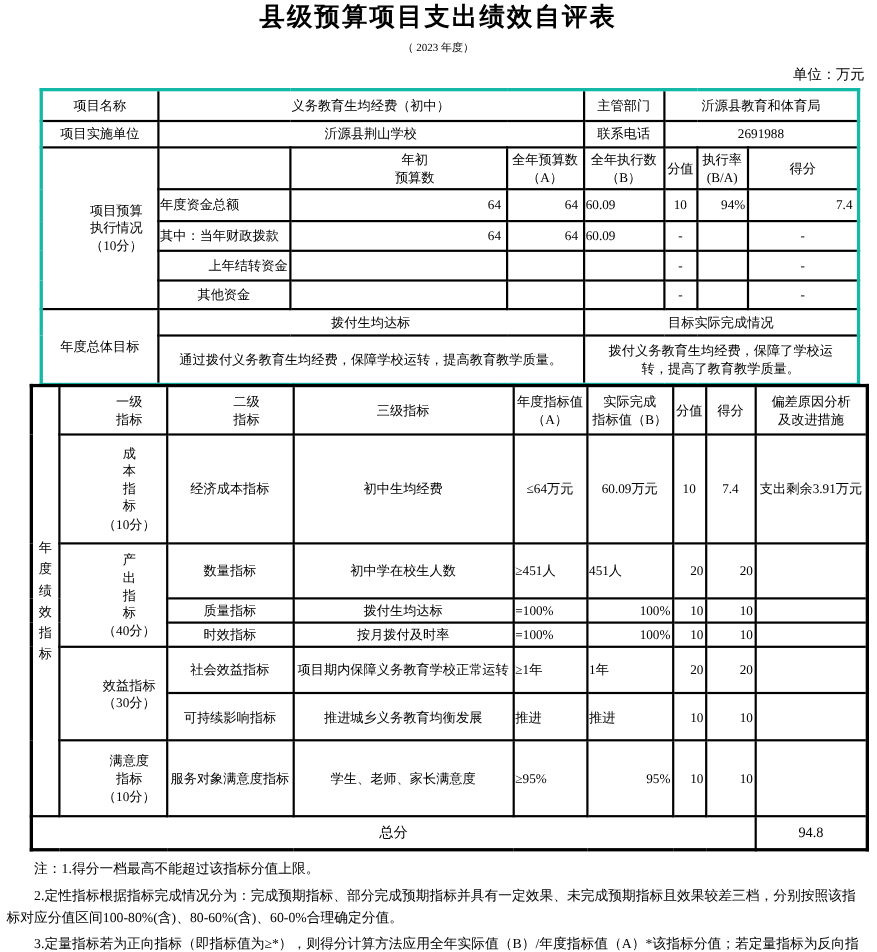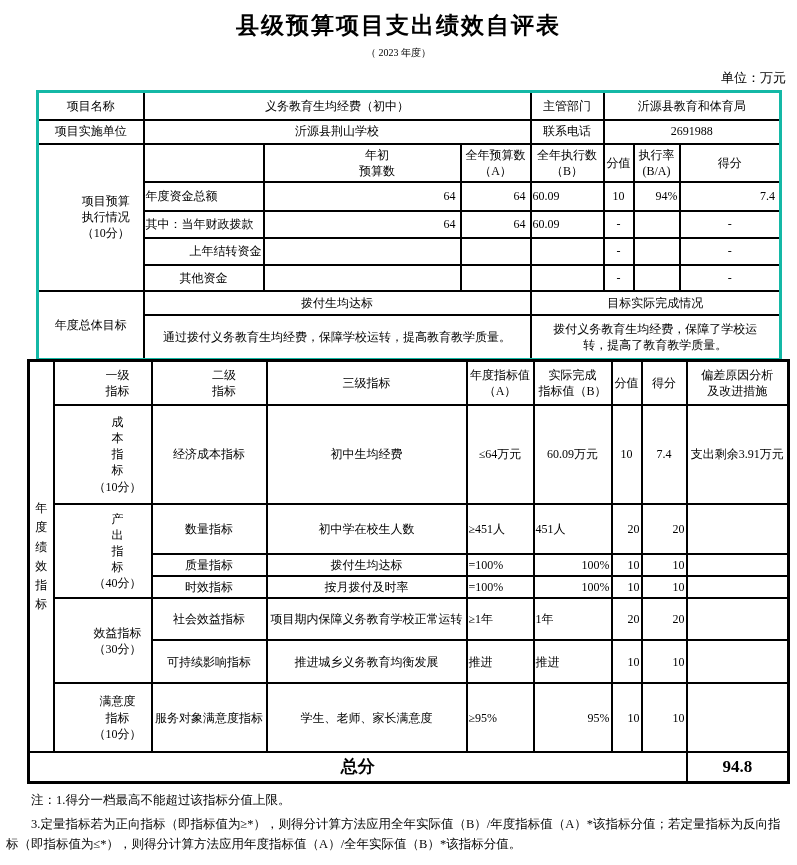--- a/index.html
+++ b/index.html
@@ -1,31 +1,31 @@
 <!DOCTYPE html>
 <html><head>
 <meta charset="utf-8">
 <style>
   html,body{margin:0;padding:0;background:#fff;}
   body{width:797px;height:865px;color:#000;font-family:"Liberation Serif","DejaVu Serif",serif;overflow:hidden;}
-  .title{ text-align:center;font-size:23px;font-weight:bold;letter-spacing:2px;padding-top:10px;}
+  .title{ text-align:center;font-size:23px;font-weight:bold;letter-spacing:2px;}
   .subtitle{text-align:center;font-size:10px;margin-top:5px;}
   .unit{text-align:right;font-size:13px;margin:9px 11px 3px 0;}
   table{border-collapse:collapse;table-layout:fixed;}
   .t-top{margin-left:36px;width:743px;border:3px solid #14b8a6;}
   .t-perf{margin-left:27px;width:760px;border:3px solid #000;margin-top:-2px;}
   td{border:2px solid #000;font-size:12px;padding:2px 4px;vertical-align:middle;overflow:hidden;line-height:1.35;}
   .ac{text-align:center;}
   .al{text-align:left;}
   .ar{text-align:right;}
   .pre{white-space:pre-line;padding-left:34px;}
   .tight{padding:2px 1px;}
   .goalwrap{padding:2px 14px;}
   .vlabel{line-height:1.6;}
-  .total{font-weight:bold;font-size:17px;}
+  .total{font-weight:normal;font-size:13px;}
   .notes{margin:6px 8px 0 6px;font-size:12.5px;line-height:1.6;}
   .notes p{margin:0 0 4px 0;text-indent:2em;}
 </style>
 </head>
 <body>
 
 <div class="title">县级预算项目支出绩效自评表</div>
 <div class="subtitle">（ 2023 年度）</div>
 <div class="unit">单位：万元</div>
 
@@ -231,15 +231,16 @@
   </tr>
   <tr style="height:30px">
     <td class="ac total" colspan="8">总分</td>
     <td class="ac total">94.8</td>
   </tr>
 </tbody>
   </table>
 
 <div class="notes">
   <p>注：1.得分一档最高不能超过该指标分值上限。</p>
+  <p>2.定性指标根据指标完成情况分为：完成预期指标、部分完成预期指标并具有一定效果、未完成预期指标且效果较差三档，分别按照该指标对应分值区间100-80%(含)、80-60%(含)、60-0%合理确定分值。</p>
   <p>3.定量指标若为正向指标（即指标值为≥*），则得分计算方法应用全年实际值（B）/年度指标值（A）*该指标分值；若定量指标为反向指标（即指标值为≤*），则得分计算方法应用年度指标值（A）/全年实际值（B）*该指标分值。</p>
 
 </div>
 
 </body></html>

